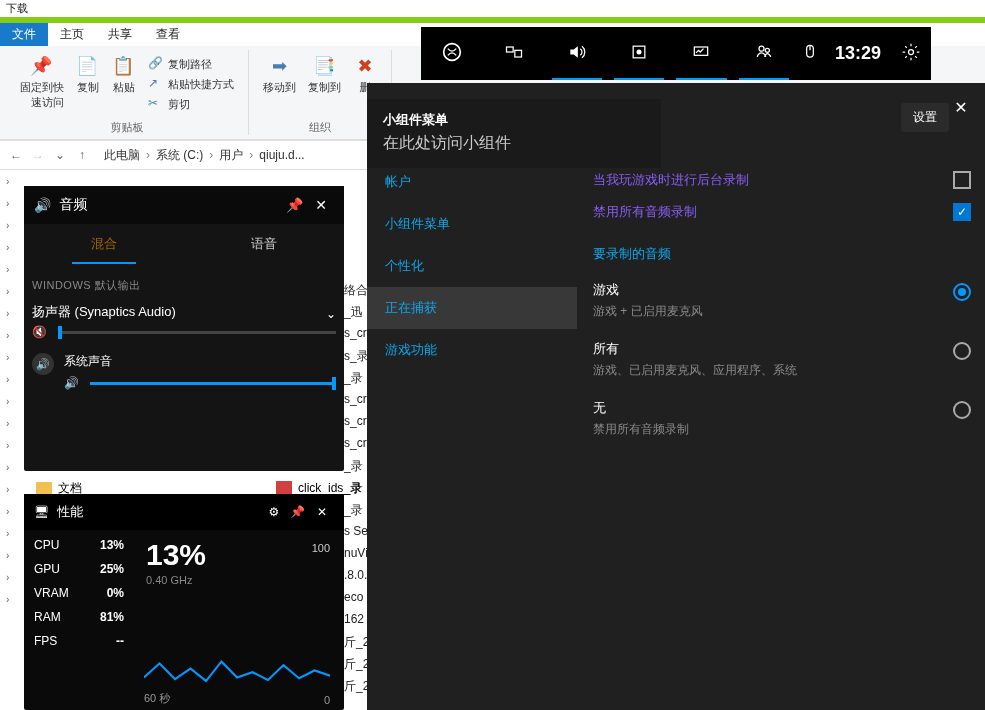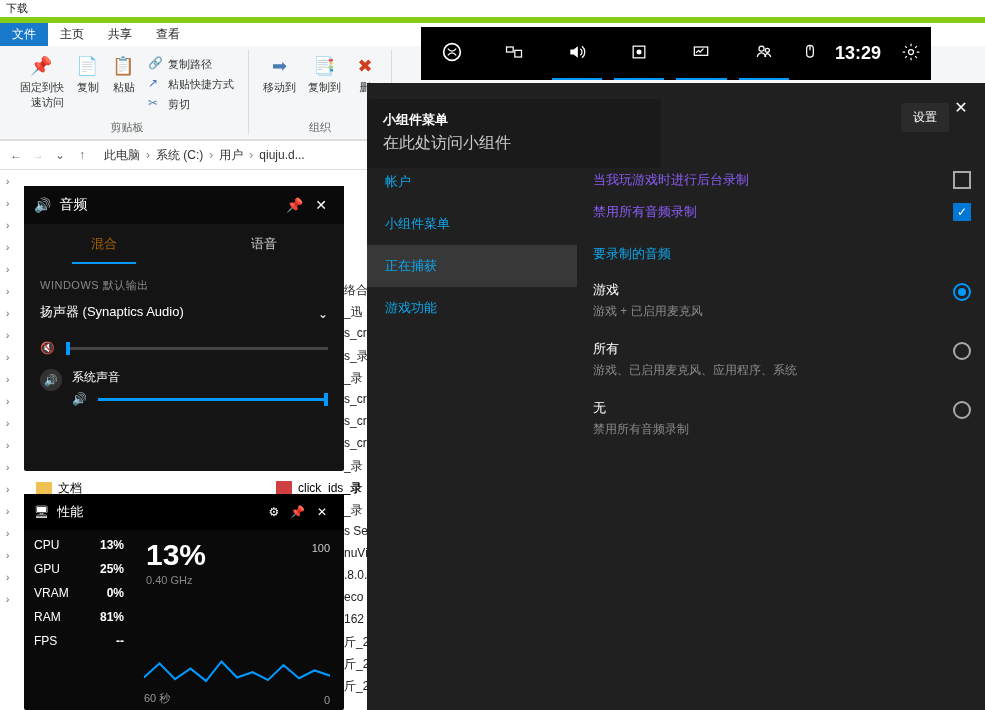--- a/index.html
+++ b/index.html
@@ -58,23 +58,23 @@
 
 .audio{position:absolute;left:24px;top:186px;width:320px;height:285px;background:#141414;color:#fff;z-index:30;border-radius:2px}
 .aw-title{height:38px;display:flex;align-items:center;padding:0 10px;background:#0a0a0a}
 .aw-title .ico{margin-right:8px;font-size:14px}
 .aw-title .t{font-size:14px;flex:1}
 .aw-title .pin,.aw-title .cls{width:26px;height:26px;display:flex;align-items:center;justify-content:center;font-size:14px}
 .aw-tabs{height:40px;display:flex}
 .aw-tab{flex:1;display:flex;align-items:center;justify-content:center;font-size:13px;color:#ccc;position:relative}
 .aw-tab.active{color:#a16207}
 .aw-tab.active::after{content:"";position:absolute;bottom:0;left:30%;right:30%;height:2px;background:#0099ff}
-.aw-body{padding:14px 16px}
+.aw-body{padding:14px 8px}
 .aw-sec{font-size:11px;color:#888;margin-bottom:10px;letter-spacing:0.5px}
-.aw-device{display:flex;align-items:flex-end;justify-content:space-between;font-size:13px;margin-bottom:20px}
+.aw-device{display:flex;align-items:flex-end;justify-content:space-between;font-size:13px;margin-bottom:4px}
 .aw-chev{font-size:12px}
 .aw-slider{display:flex;align-items:center;margin-bottom:14px}
 .aw-slider .sico{width:16px;margin-right:10px;font-size:12px;color:#ccc}
 .aw-slider .track{flex:1;height:3px;background:#444;position:relative}
 .aw-slider .fill{position:absolute;left:0;top:0;bottom:0;background:#0099ff}
 .aw-slider .thumb{position:absolute;top:-5px;width:4px;height:13px;background:#0099ff}
 .aw-app{display:flex;align-items:flex-start;margin-top:8px}
 .aw-app .aico{width:22px;height:22px;background:#333;border-radius:50%;margin-right:10px;display:flex;align-items:center;justify-content:center;font-size:11px}
 .aw-app .ainfo{flex:1}
 .aw-app .aname{font-size:12px;margin-bottom:6px}
@@ -284,20 +284,21 @@
         </svg></span>
     </div>
 </div>
 
 <div class="settings">
   <div class="set-close">✕</div>
   <div class="set-chip">设置</div>
   <div class="set-side">
     <div class="set-item">帐户</div>
     <div class="set-item">小组件菜单</div>
+    <div class="set-item">个性化</div>
     <div class="set-item active">正在捕获</div>
     <div class="set-item">游戏功能</div>
   </div>
   <div class="set-main">
     <div class="opt-row">
       <span class="lbl">当我玩游戏时进行后台录制</span>
       <span class="cb"></span>
     </div>
     <div class="opt-row">
       <span class="lbl">禁用所有音频录制</span>

